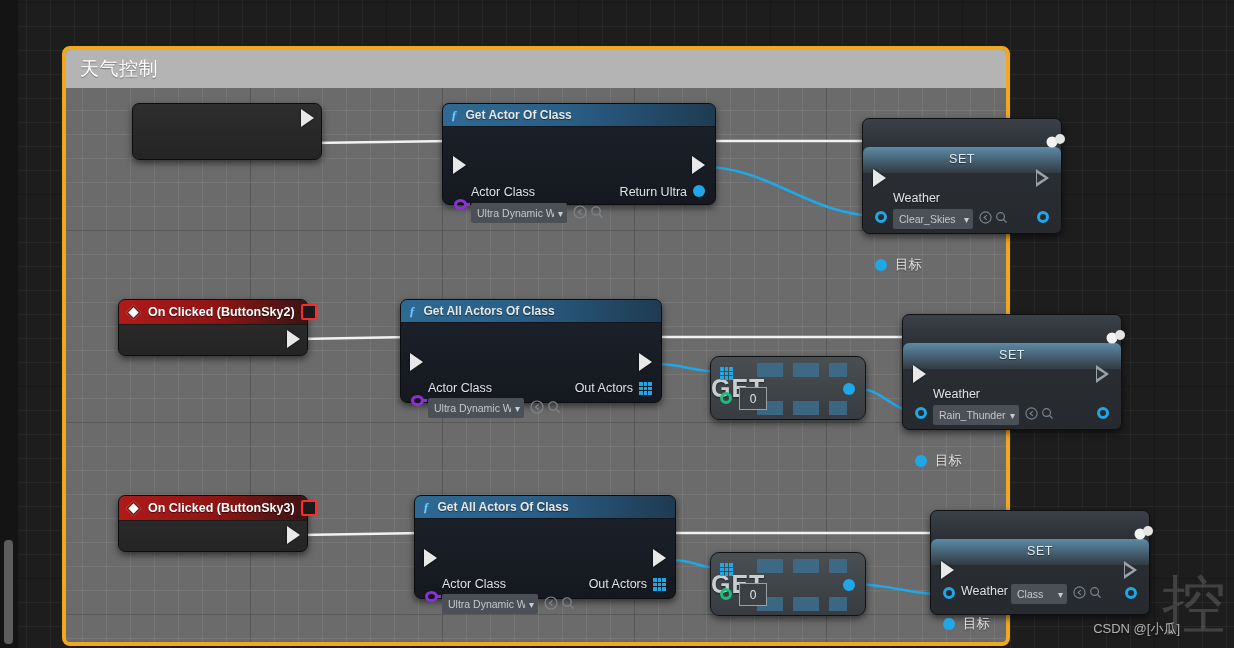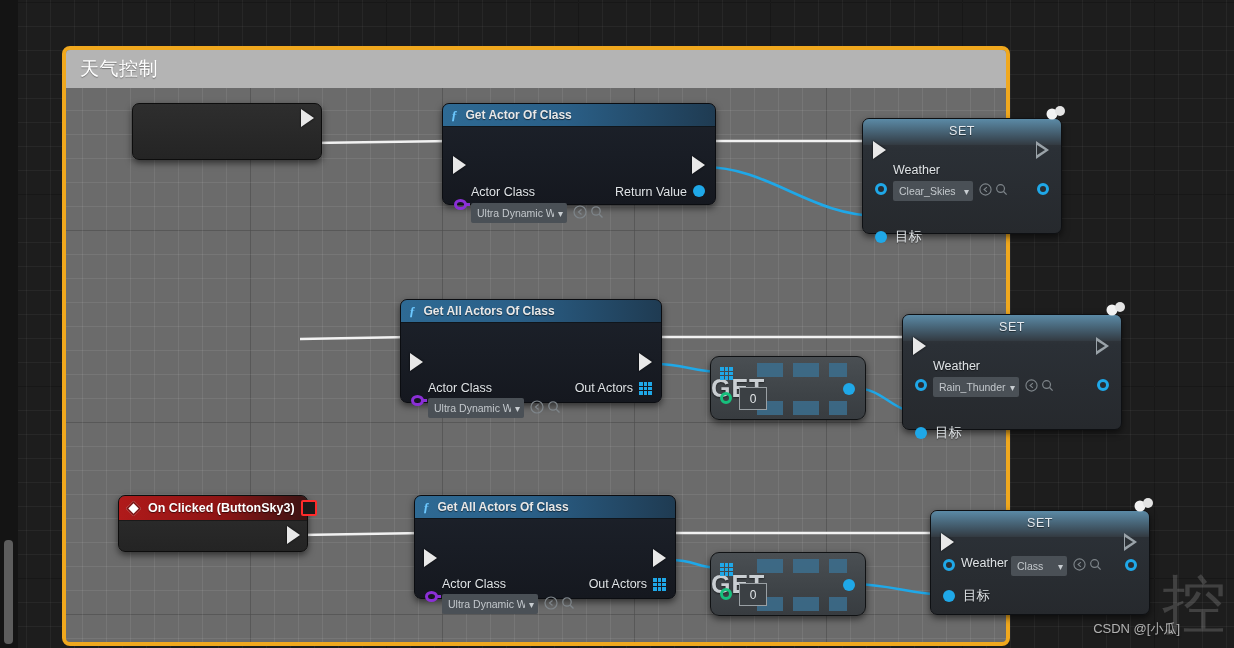--- a/index.html
+++ b/index.html
@@ -150,20 +150,21 @@
   
   .set-node {
     background: linear-gradient(to bottom, #3b4147 0%, #2b3036 26%, #26292d 100%);
     border: 1px solid #0e1013;
   }
   .set-node .set-top {
     height: 26px;
     border-radius: 6px 6px 0 0;
     background: linear-gradient(to bottom, #5b8aa6 0%, #3c4e5b 75%, #333a41 100%);
     position: relative;
+    margin-top: 28px;
   }
   .set-title {
     position: absolute; left: 0; right: 0; top: 5px;
     text-align: center;
     color: #e4e9ee; font-size: 12.5px; letter-spacing: 0.5px;
     text-shadow: 0 1px 1px rgba(0,0,0,0.5);
   }
   .set-body { position: relative; }
   .set-corner-dots {
     position: absolute; right: -6px; top: -14px;
@@ -376,21 +377,21 @@
         <svg width="14" height="14" viewBox="0 0 14 14">
             <circle cx="7" cy="7" r="6" stroke="#7e858a" stroke-width="1.2" fill="none"></circle>
             <path d="M8.5 4.5 L5.5 7 L8.5 9.5" stroke="#7e858a" stroke-width="1.2" fill="none"></path>
           </svg>
         <svg width="14" height="14" viewBox="0 0 14 14">
             <circle cx="6" cy="6" r="4.2" stroke="#7e858a" stroke-width="1.3" fill="none"></circle>
             <path d="M9.2 9.2 L12.5 12.5" stroke="#7e858a" stroke-width="1.3"></path>
           </svg>
       </div>
 
-      <span class="pin-label" style="right:28px; top:58px;">Return Value</span>
+      <span class="pin-label" style="right:28px; top:58px;">Return Ultra</span>
       <span class="dot-pin filled" style="right:10px; top:58px;"></span>
     </div>
   </div>
 
   <div class="node set-node" style="left:862px; top:118px; width:200px; height:116px;">
     <div class="set-top">
       <span class="set-title">SET</span>
       <svg class="set-corner-dots" viewBox="0 0 22 16">
         <circle cx="7" cy="9" r="5.5" fill="#f2f2f2"></circle>
           <circle cx="15" cy="6" r="5" fill="#e4e4e4"></circle>
@@ -417,20 +418,30 @@
           </svg>
       </div>
 
       <span class="dot-pin filled" style="left:12px; top:86px;"></span>
       <span class="pin-label cjk" style="left:32px; top:83px;">目标</span>
 
       <span class="dot-pin hollow" style="right:12px; top:38px;"></span>
     </div>
   </div>
 
+  <div class="node event-node" style="left:118px; top:299px; width:190px; height:57px;">
+    <div class="evt-header">
+      <span class="evt-diamond"></span>
+      <span class="evt-title">On Clicked (ButtonSky2)</span>
+      <span class="evt-stop"></span>
+    </div>
+    <div class="evt-body">
+      <span class="exec-pin" style="right:7px; top:5px;"></span>
+    </div>
+  </div>
 
   <div class="node fn-node" style="left:400px; top:299px; width:262px; height:104px;">
     <div class="fn-header">
       <span class="fn-glyph">ƒ</span>
       <span class="fn-title">Get All Actors Of Class</span>
     </div>
     <div class="fn-body">
       <span class="exec-pin" style="left:9px; top:30px;"></span>
       <span class="exec-pin" style="right:9px; top:30px;"></span>
 

